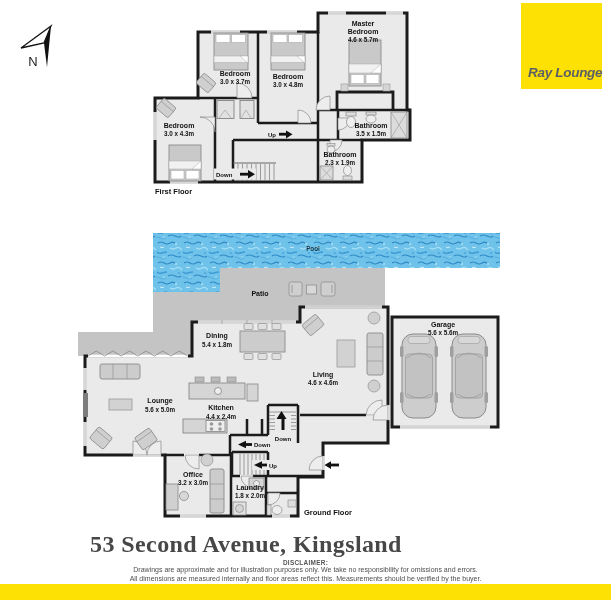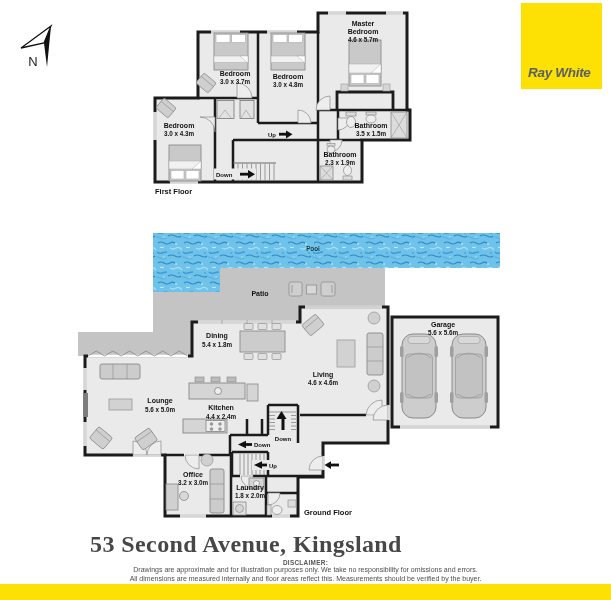--- a/index.html
+++ b/index.html
@@ -385,21 +385,21 @@
     <text class="rdim" x="193" y="485" text-anchor="middle">3.2 x 3.0m</text>
 
     <text class="rname" x="250" y="490" text-anchor="middle">Laundry</text>
     <text class="rdim" x="250" y="498" text-anchor="middle">1.8 x 2.0m</text>
 
     <text class="flab" x="304" y="515">Ground Floor</text>
   </g>
 </svg>
 
   <div class="logo">
-    <span>Ray White</span>
+    <span>Ray Lounge</span>
   </div>
 
   <div class="title">53 Second Avenue, Kingsland</div>
   <div class="disc">
     <div class="h">DISCLAIMER:</div>
     <div class="l">Drawings are approximate and for illustration purposes only. We take no responsibility for omissions and errors.</div>
     <div class="l">All dimensions are measured internally and floor areas reflect this. Measurements should be verified by the buyer.</div>
   </div>
 
   <div class="footer-bar"></div>

